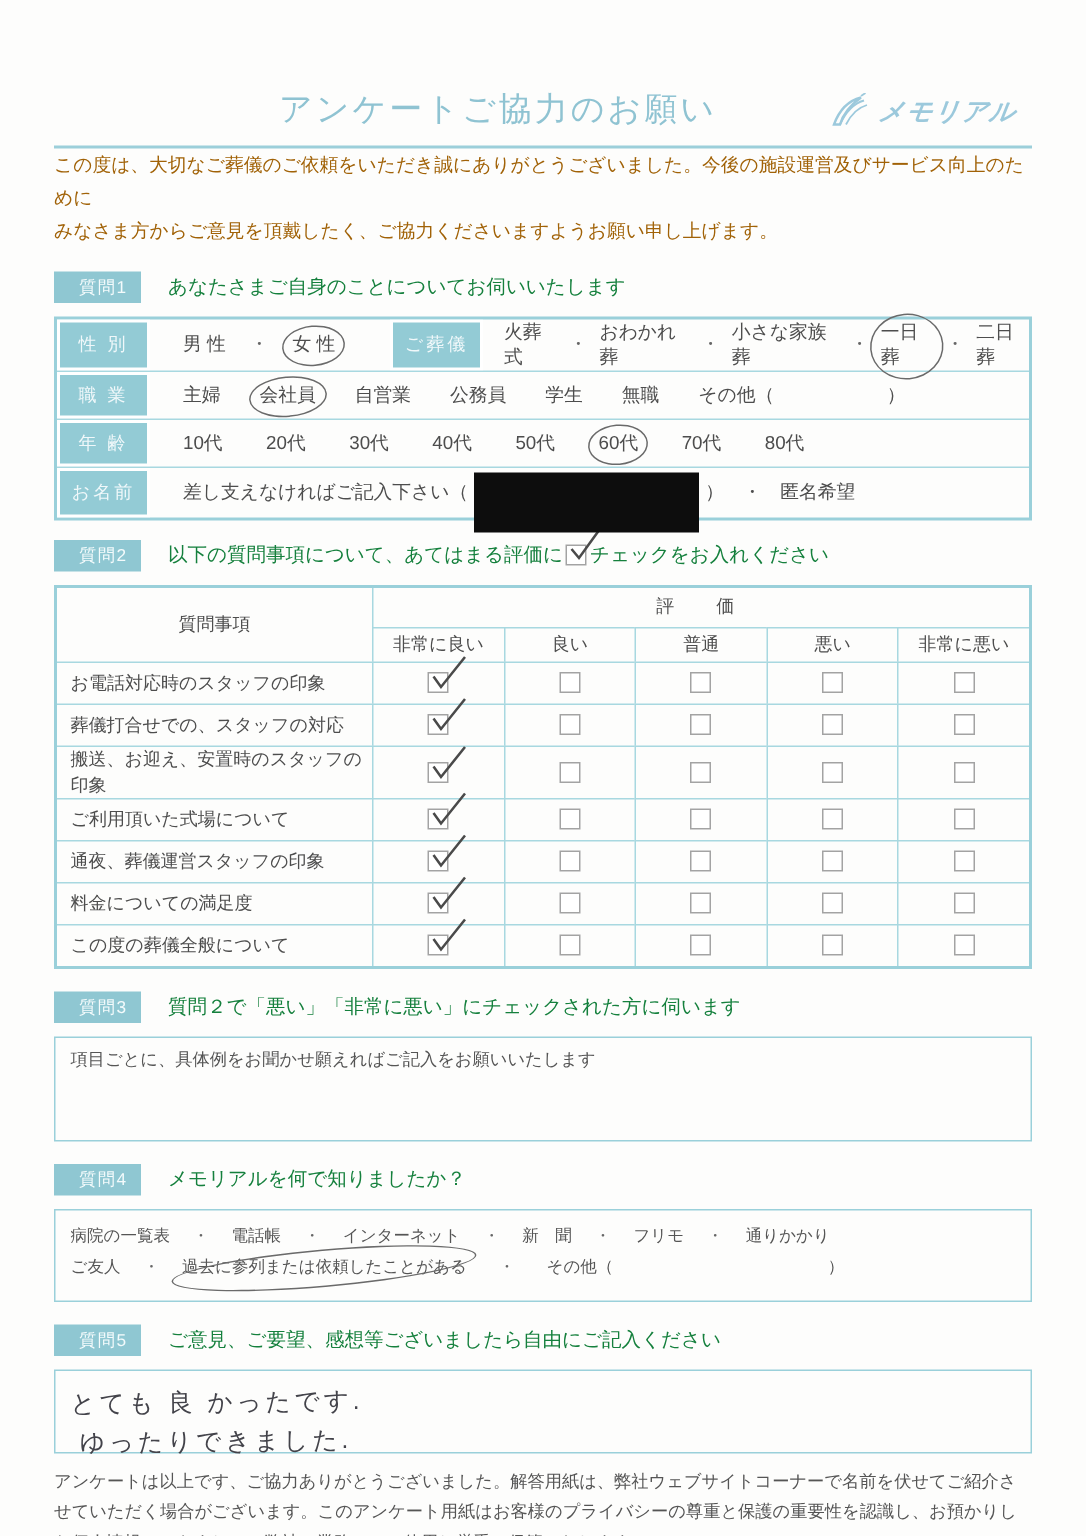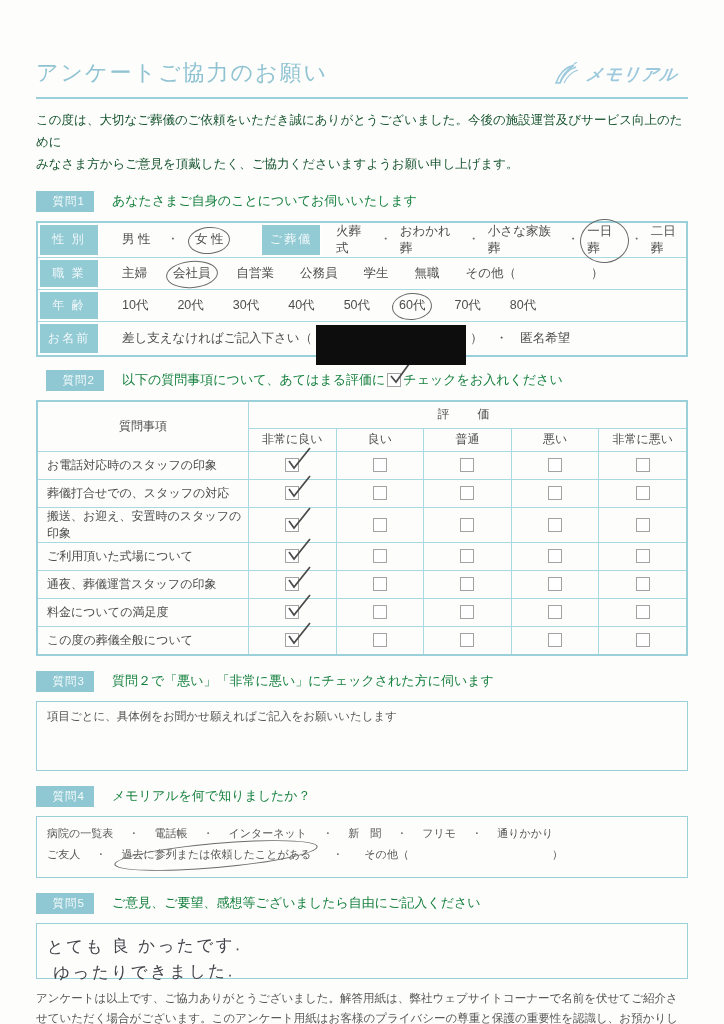--- a/index.html
+++ b/index.html
@@ -8,31 +8,31 @@
     width:724px; height:1024px; margin:0 auto; position:relative;
     background:#fdfdfc; overflow:hidden;
     font-family:"Liberation Sans","DejaVu Sans",sans-serif;
     color:#4d4d4d;
   }
   .content { padding:50px 36px 0 36px; }
 
   
   .header { position:relative; height:38px; }
   .title {
-    position:absolute; left:0; right:60px; bottom:0; 
+    position:absolute; left:0; right:60px; bottom:0; text-align:center;
     font-size:22px; letter-spacing:2px; color:#8fc3d2; font-weight:400;
   }
   .logo { position:absolute; right:10px; bottom:2px; display:flex; align-items:center; gap:4px; }
   .logo-text {
     color:#9cc9dc; font-size:17px; font-weight:bold; font-style:italic;
     letter-spacing:1px; transform:skewX(-8deg);
   }
   .rule { height:2px; background:#9ccfda; margin-top:9px; }
 
-  .intro { margin-top:11px; font-size:12.5px; line-height:1.75; color:#14532d; }
+  .intro { margin-top:1px; font-size:12.5px; line-height:1.75; color:#a16207; }
 
   
   .qrow { display:flex; align-items:center; gap:18px; }
   .badge {
     min-width:58px; text-align:right; background:#8fc7d2; color:#f4fbfc;
     font-size:11.5px; padding:3px 9px; letter-spacing:1px; flex:0 0 auto;
   }
   .qheading { font-size:13px; color:#15803d; display:flex; align-items:center; }
 
   
@@ -79,21 +79,21 @@
   .box3 { height:70px; }
   .box4 { height:62px; font-size:11px; }
   .box4 .line { margin-top:6px; }
   .box4 .line:first-child { margin-top:2px; }
   .box5 { height:56px; }
   .hw { font-size:16.5px; color:#43434a; letter-spacing:2.5px; line-height:1.55;
         transform:rotate(-0.6deg); font-weight:500; }
 
   .footer { margin-top:9px; font-size:11.5px; line-height:1.8; color:#555; }
 
-  .mt16 { margin-top:15px; } .mt14 { margin-top:13px;margin-left:10px; }
+  .mt16 { margin-top:15px; } .mt14 { margin-top:13px; }
   .gap26 > .opt { margin-right:26px; }
   .gap18 > .opt { margin-right:29px; }
   .cb-inline { margin:0 2px; }
 </style>
 </head>
 <body>
 
 <div class="page">
   <div class="content">
 

